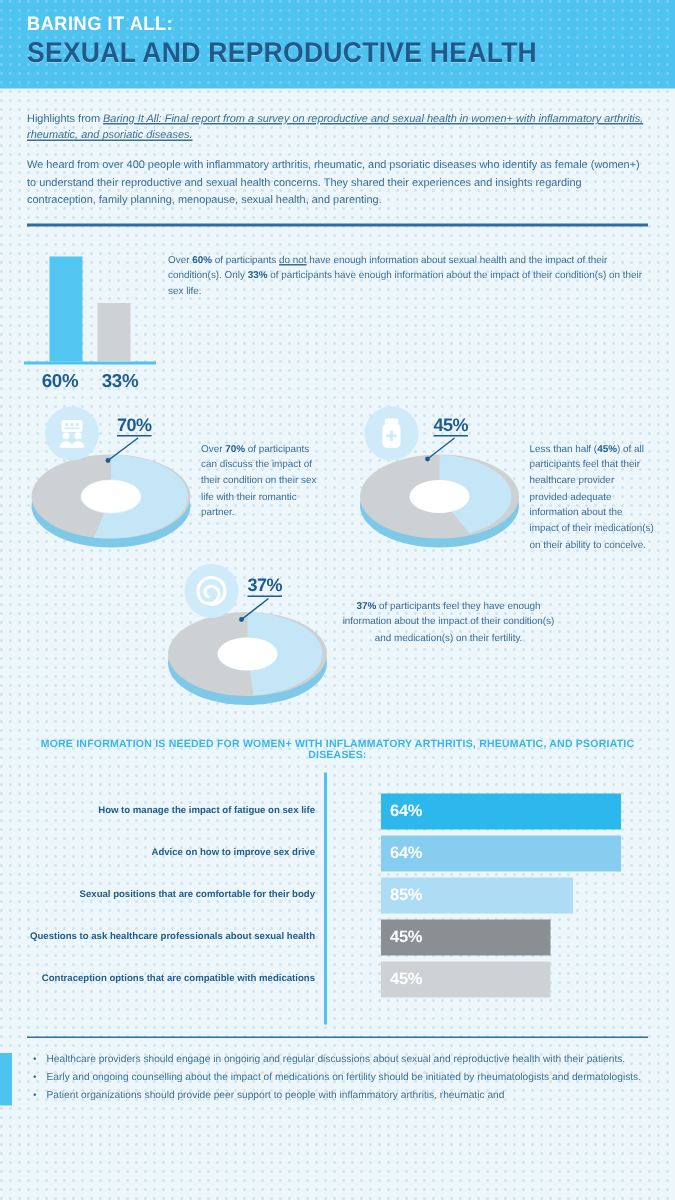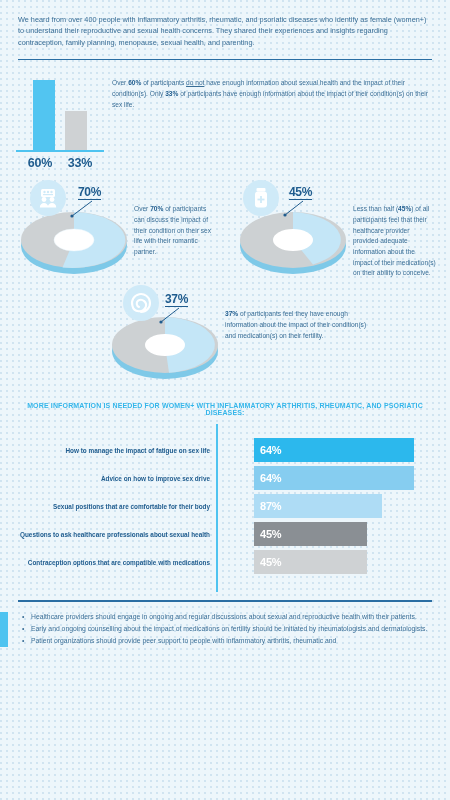--- a/index.html
+++ b/index.html
@@ -136,21 +136,21 @@
   .vbar-text b { color: #1f5c8e; font-weight: bold; }
   .vbar-text u { text-decoration: underline; }
 
   
   .donut-section { padding: 10px 14px 0 14px; }
   .donut-row {
     display: flex;
     gap: 16px;
     position: relative;
   }
-  .donut-row.centered { justify-content: center; padding-left: 28px; }
+  .donut-row.centered { justify-content: center; padding-left: 28px; text-align: center; }
   .donut-block {
     flex: 1;
     display: flex;
     position: relative;
     min-height: 105px;
   }
   .donut-block.narrow { flex: 0 0 268px; }
   .donut-art {
     position: relative;
     width: 118px;
@@ -289,22 +289,27 @@
     left: 0;
     top: 0;
     color: #3a6e96;
   }
 </style>
 </head>
 <body>
 
 <div class="page">
 
+  <div class="header">
+    <div class="header-line1">BARING IT ALL:</div>
+    <div class="header-line2">SEXUAL AND REPRODUCTIVE HEALTH</div>
+  </div>
 
   <div class="intro">
+    <p class="lead"><span>Highlights from </span><span class="report-title">Baring It All: Final report from a survey on reproductive and sexual health in women+ with inflammatory arthritis, rheumatic, and psoriatic diseases.</span></p>
     <p>We heard from over 400 people with inflammatory arthritis, rheumatic, and psoriatic diseases who identify as female (women+) to understand their reproductive and sexual health concerns. They shared their experiences and insights regarding contraception, family planning, menopause, sexual health, and parenting.</p>
   </div>
   <div class="divider"></div>
 
   <div class="vbar-section">
 
 
     <div class="vbar-block">
       <div class="vbar-chart">
         <div class="vbar-plot">
@@ -425,21 +430,21 @@
             <span>64%</span>
           </div>
         </div>
         <div class="hbar-track">
           <div class="hbar-fill" style="width:89%; background:#86cdf0;">
             <span>64%</span>
           </div>
         </div>
         <div class="hbar-track">
           <div class="hbar-fill" style="width:71%; background:#aedcf5;">
-            <span>87%</span>
+            <span>85%</span>
           </div>
         </div>
         <div class="hbar-track">
           <div class="hbar-fill" style="width:63%; background:#8a8f94;">
             <span>45%</span>
           </div>
         </div>
         <div class="hbar-track">
           <div class="hbar-fill" style="width:63%; background:#cfd2d4;">
             <span>45%</span>

